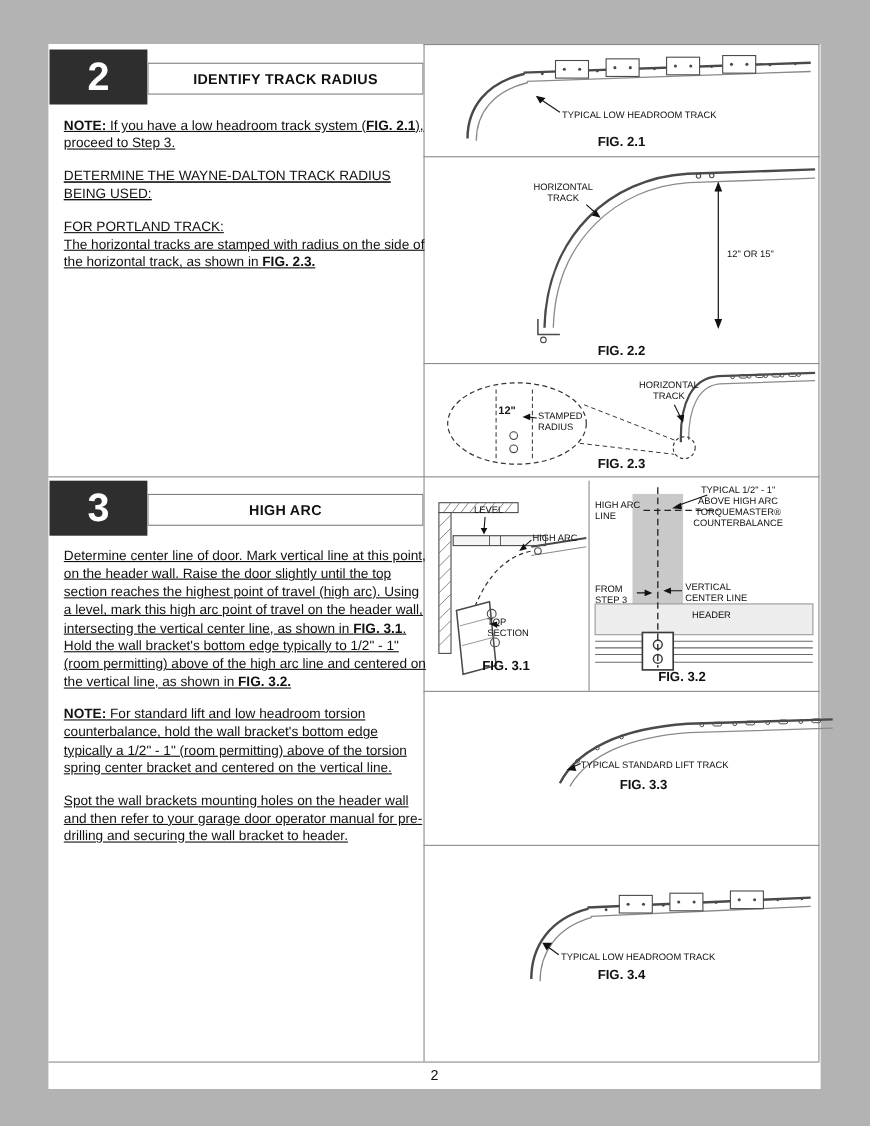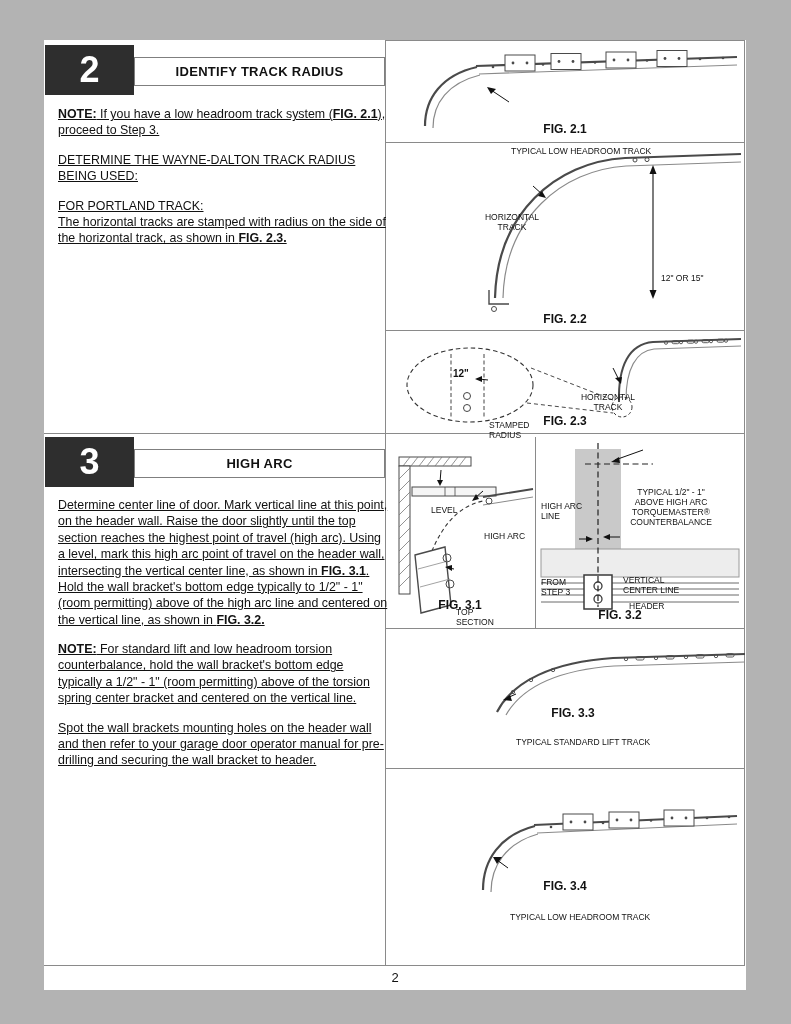--- a/index.html
+++ b/index.html
@@ -11,21 +11,21 @@
   .titlebox { position:absolute; width:251px; height:29px; border:1px solid #7f7f7f; background:#fff;
               display:flex; align-items:center; justify-content:center; font-weight:bold; font-size:13px; letter-spacing:.3px; }
   .textcol { position:absolute; left:14px; width:332px; font-size:12.4px; line-height:1.32; }
   .textcol p { margin-bottom:13px; white-space:pre-line;text-decoration:underline; }
   .b { font-weight:bold; }
   .u { text-decoration:underline; }
   .hline { position:absolute; height:1px; background:#8a8a8a; }
   .vline { position:absolute; width:1px; background:#8a8a8a; }
   .fig { position:absolute; }
   .fig svg { position:absolute; left:0; top:0; width:100%; height:100%; }
-  .figlabel { position:absolute; font-size:8.5px; line-height:1.18; white-space:pre-line;margin-top:47px; }
+  .figlabel { position:absolute; font-size:8.5px; line-height:1.18; white-space:pre-line; }
   .tc { text-align:center; }
   .figcap { position:absolute; left:0; right:0; text-align:center; font-weight:bold; font-size:12px; }
   .stamp { position:absolute; font-weight:bold; font-size:10px; }
   .pagenum { position:absolute; left:0; right:0; top:930px; text-align:center; font-size:13px; }
 </style>
 </head>
 <body>
 
 <div class="sheet">
 
@@ -190,21 +190,21 @@
       <circle cx="65" cy="147" r="4" fill="none" stroke="#4a4a4a"></circle>
       <line x1="56" y1="33" x2="55" y2="45" stroke="#111" stroke-width="1"></line>
       <polygon points="55,49 52,43 58,43" fill="#111"></polygon>
       <line x1="98" y1="54" x2="90" y2="61" stroke="#111" stroke-width="1"></line>
       <polygon points="87,64 94,62 91,57" fill="#111"></polygon>
       <line x1="69" y1="132" x2="64" y2="131" stroke="#111" stroke-width="1"></line>
       <polygon points="60,130 67,128 67,134" fill="#111"></polygon>
     </svg>
     <div class="figlabel" style="left:46px;top:21px">LEVEL</div>
     <div class="figlabel" style="left:99px;top:47px">HIGH ARC</div>
-    <div class="figlabel" style="left:71px;top:123px">TOP
+    <div class="figlabel" style="left:58px;top:123px">TOP
 SECTION</div>
     <div class="figcap" style="top:161px">FIG. 3.1</div>
   </div>
 
   <div class="fig" style="left:491px;top:397px;width:210px;height:191px">
     <svg viewBox="0 0 210 191">
       <rect x="40" y="12" width="46" height="100" fill="#c9c9c9"></rect>
       <rect x="6" y="112" width="198" height="28" fill="#ededed" stroke="#9a9a9a"></rect>
       <g stroke="#6a6a6a" stroke-width="1">
         <line x1="6" y1="146" x2="204" y2="146"></line>
@@ -231,21 +231,21 @@
     <div class="figlabel" style="left:6px;top:17px">HIGH ARC
 LINE</div>
     <div class="figlabel" style="left:6px;top:93px">FROM
 STEP 3</div>
     <div class="figlabel" style="left:88px;top:91px">VERTICAL
 CENTER LINE</div>
     <div class="figlabel" style="left:94px;top:117px">HEADER</div>
     <div class="figcap" style="left:0;right:auto;width:170px;top:171px">FIG. 3.2</div>
   </div>
 
-  <div class="fig" style="left:347px;top:588px;width:364px;height:140px">
+  <div class="fig" style="left:359px;top:588px;width:364px;height:140px">
     <svg viewBox="0 0 360 140">
       <path d="M 352,26 L 220,30 C 160,34 120,53 104,84" fill="none" stroke="#4a4a4a" stroke-width="2.2"></path>
       <path d="M 352,34 L 221,38 C 166,42 129,59 113,87" fill="none" stroke="#8a8a8a" stroke-width="1.2"></path>
       <g fill="none" stroke="#4a4a4a" stroke-width="0.9">
         <circle cx="233" cy="31" r="1.7"></circle>
           <circle cx="263" cy="30" r="1.7"></circle>
         <circle cx="293" cy="29" r="1.7"></circle>
           <circle cx="323" cy="28" r="1.7"></circle>
         <rect x="243" y="28.6" width="8" height="3.4" rx="1.6"></rect>
           <rect x="273" y="27.6" width="8" height="3.4" rx="1.6"></rect>

